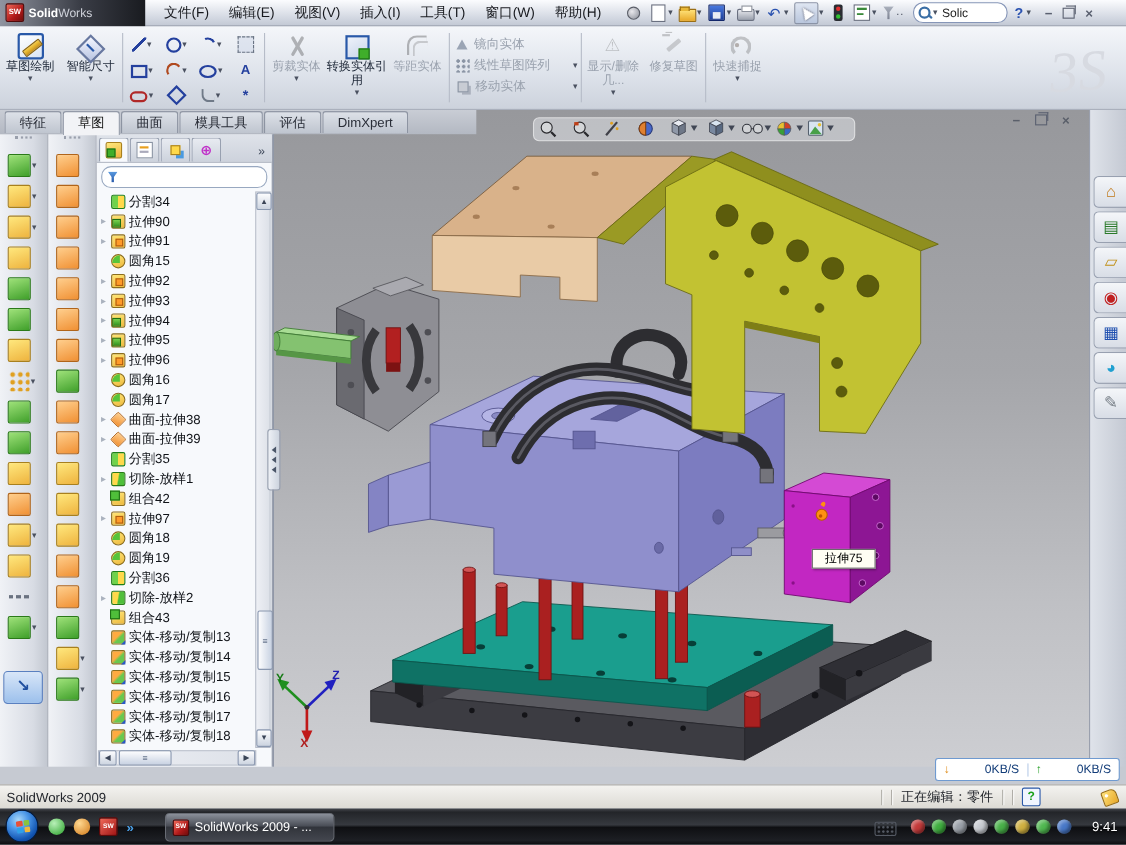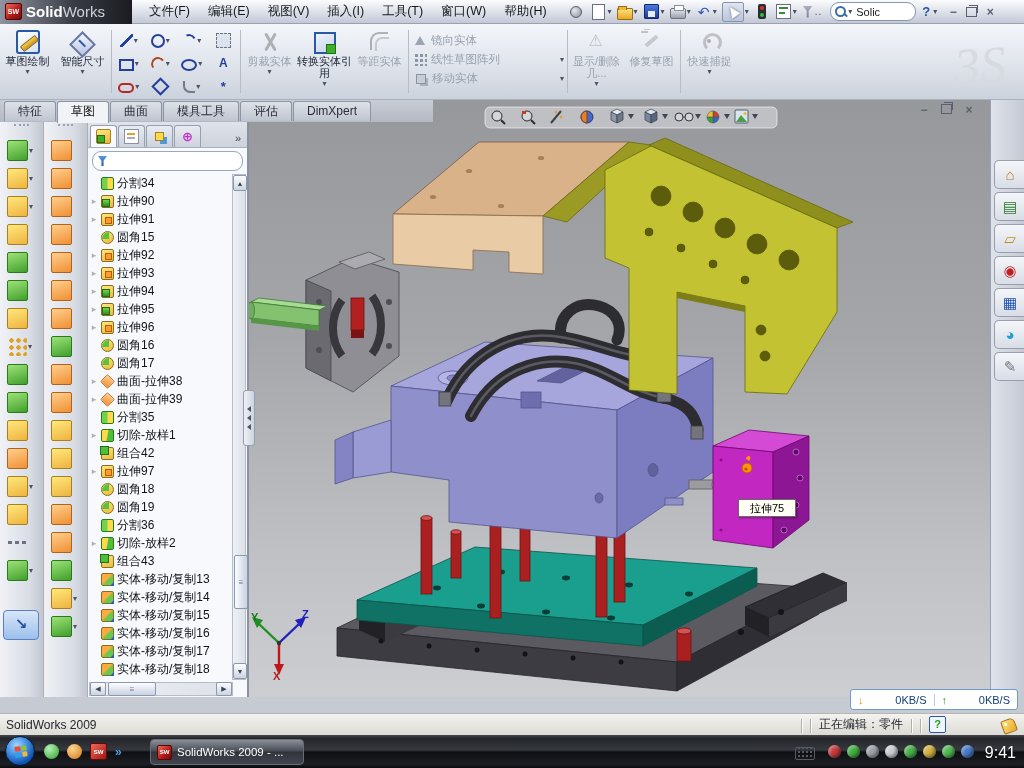--- a/index.html
+++ b/index.html
@@ -8,21 +8,21 @@
     -webkit-user-select:none;user-select:none}
   .abs{position:absolute}
 
   
   #menubar{left:0;top:0;width:1024px;height:24px;display:flex;align-items:center;
     background:linear-gradient(#fbfcfe,#d3d8e2 70%,#c3c9d5);border-bottom:1px solid #9aa1af;box-sizing:border-box}
   #logo{width:132px;height:24px;flex:none;display:flex;align-items:center;gap:4px;padding-left:5px;box-sizing:border-box;
     background:linear-gradient(90deg,#9094a0,#3a3d46 55%,#191b20)}
   .swcube{width:15px;height:15px;flex:none;border-radius:2px;background:linear-gradient(135deg,#f06a5a,#b01818 60%,#700c0c);
     color:#fff;font-size:7px;font-weight:bold;display:flex;align-items:center;justify-content:center;border:1px solid #500808}
-  #brand{white-space:nowrap;font-size:15px}
+  #brand{white-space:nowrap;font-size:11px}
   #brand b{color:#fff} #brand span{color:#cfd2da}
   #menu-items{display:flex;align-items:center;margin-left:8px}
   .mitem{padding:0 9px;color:#16181d;font-size:12.5px}
   #stdbar{display:flex;align-items:center;gap:3px;margin-left:10px}
   .tbtn{display:flex;align-items:center;gap:1px;padding:1px}
   .dd{font-size:8px;color:#4a5160;line-height:8px}
   .mi-pin{width:10px;height:10px;border-radius:50%;background:radial-gradient(circle at 35% 35%,#e8e8ec,#8a8e98);border:1px solid #5a5e68;margin:3px}
   .mi-new{width:11px;height:14px;background:#fff;border:1px solid #6a7080;margin:1px 2px}
   .mi-open{width:14px;height:10px;background:linear-gradient(#ffe27a,#e8a828);border:1px solid #9a6e14;border-radius:1px;margin-top:4px;position:relative}
   .mi-open::before{content:"";position:absolute;left:0;top:-3px;width:7px;height:3px;background:#e8b838;border:1px solid #9a6e14;border-bottom:none}
@@ -91,21 +91,21 @@
   .si-pick{border:1px dashed #6a7484;background:rgba(200,210,230,.4)}
   .si-rect{border:2px solid #24409e;width:11px;height:8px;margin-top:2px}
   .si-arc{border:2px solid transparent;border-top-color:#b04a20;border-left-color:#b04a20;border-radius:50%;width:10px;height:10px;transform:rotate(10deg)}
   .si-ellipse{border:2px solid #24409e;border-radius:50%;width:12px;height:8px;margin-top:2px}
   .si-text{color:#24409e;font-weight:bold;font-size:12px;text-align:center;line-height:13px}
   .si-slot{border:2px solid #b02828;border-radius:6px;width:12px;height:6px;margin-top:3px}
   .si-poly{border:2px solid #24409e;width:9px;height:9px;transform:rotate(45deg)}
   .si-fillet{border-left:2px solid #707a88;border-bottom:2px solid #707a88;border-bottom-left-radius:7px;width:10px;height:10px}
   .si-point{color:#24409e;font-weight:bold;font-size:13px;text-align:center;line-height:14px}
   
-  #cmstack{width:156px;flex:none;padding:5px 2px 0 4px;box-sizing:border-box}
+  #cmstack{width:117px;flex:none;padding:5px 2px 0 4px;box-sizing:border-box}
   .srow{display:flex;align-items:center;height:19px;gap:4px}
   .srow .lbl{font-size:11.5px;color:#9aa2ae;flex:1;text-align:left;white-space:nowrap}
   .ssi{width:13px;height:13px;flex:none;position:relative}
   .ssi-mirror::before{content:"";position:absolute;left:1px;top:2px;width:0;height:0;border-left:5px solid transparent;border-right:5px solid transparent;border-bottom:9px solid #9aa4b4}
   .ssi-linpat{background-image:radial-gradient(#8a94a4 1.5px,transparent 1.8px);background-size:5px 5px}
   .ssi-move{background:#c8ccd4;border:1px solid #8a94a4;width:8px;height:8px;margin:2px;box-shadow:3px 3px 0 -1px #aab0bc}
   #watermark{position:absolute;right:18px;top:18px;font-family:"Liberation Serif","DejaVu Serif",serif;
     font-style:italic;font-size:52px;color:#d7dae1;transform:rotate(-4deg);line-height:48px}
 
   
@@ -215,21 +215,21 @@
   #netmon{left:850px;top:689px;width:168px;height:21px;background:#fff;border:1px solid #6f9ad0;border-radius:3px;
     z-index:20;display:flex;align-items:center;font-size:11px;color:#123c78;box-sizing:border-box}
   #netmon .half{flex:1;display:flex;align-items:center;justify-content:space-between;padding:0 7px}
   #netmon .half:first-child{border-right:1px solid #b8cce8}
   .arr-down{color:#e09020;font-weight:bold} .arr-up{color:#28a028;font-weight:bold}
 
   
   #statusbar{left:0;top:713px;width:1024px;height:22px;background:linear-gradient(#f4f3f0,#dcdad4);
     border-top:1px solid #b8b6b0;box-sizing:border-box;display:flex;align-items:center;font-size:12px;color:#23262c}
   #statusbar .ver{padding-left:6px}
-  #statusbar .right{margin-left:auto;display:flex;align-items:flex-end;gap:8px;padding-right:8px}
+  #statusbar .right{margin-left:auto;display:flex;align-items:center;gap:8px;padding-right:8px}
   .statsep{width:1px;height:14px;background:#b0aea8;box-shadow:1px 0 0 #fff}
   .helpbox{width:15px;height:15px;border:1px solid #2a58a8;background:#f0f5ff;color:#18a018;font-weight:bold;
     font-size:11px;text-align:center;line-height:14px;border-radius:2px}
   .tagicon{width:12px;height:12px;background:linear-gradient(135deg,#ffe27a,#e8a828);border:1px solid #9a6e14;
     border-radius:2px 5px 2px 2px;transform:rotate(-20deg);position:relative}
   .tagicon::after{content:"";position:absolute;left:2px;top:2px;width:3px;height:3px;border-radius:50%;background:#fff}
 
   
   #taskbar{left:0;top:735px;width:1024px;height:33px;
     background:linear-gradient(180deg,#45484e 0%,#232529 10%,#36393f 45%,#0e0f12 52%,#1d1f24 88%,#0a0b0d 100%)}
@@ -251,21 +251,21 @@
   #task1{left:150px;background:linear-gradient(#8a8f99 0%,#4a4e57 45%,#31343b 50%,#43464e 100%)}
   #task2{left:310px;background:linear-gradient(#565a62 0%,#33363c 45%,#202227 50%,#2b2d33 100%)}
   .taskbtn .swcube{width:13px;height:13px;font-size:6px}
   .painticon{width:13px;height:13px;background:linear-gradient(#e8e0d0,#c8bca4);border:1px solid #6a665a;border-radius:2px;position:relative;flex:none}
   .painticon::before{content:"";position:absolute;left:2px;top:2px;width:4px;height:4px;border-radius:50%;background:#c03028}
   .painticon::after{content:"";position:absolute;right:2px;bottom:2px;width:4px;height:4px;border-radius:50%;background:#2858c8}
   #kbicon{position:absolute;left:795px;top:12px;width:18px;height:11px;background:linear-gradient(#e8eaef,#aab0ba);border:1px solid #555a64;border-radius:2px;
     background-image:radial-gradient(#555a64 1px,transparent 1.2px);background-size:4px 4px;background-position:1px 2px}
   #tray{position:absolute;left:828px;top:10px;display:flex;align-items:center;gap:6px}
   .tric{width:13px;height:13px;border-radius:50%;display:inline-block;box-shadow:inset -2px -2px 3px rgba(0,0,0,.4),inset 2px 2px 3px rgba(255,255,255,.35)}
-  #clock{position:absolute;right:8px;top:9px;color:#fff;font-size:16px;text-shadow:0 1px 2px #000}
+  #clock{position:absolute;right:8px;top:9px;color:#fff;font-size:12px;text-shadow:0 1px 2px #000}
 </style>
 </head>
 <body>
 
 <div id="screen">
 
   <div id="menubar" class="abs">
     <div id="logo">
       <div class="swcube">SW</div>
       <div id="brand"><b>Solid</b><span>Works</span></div>

